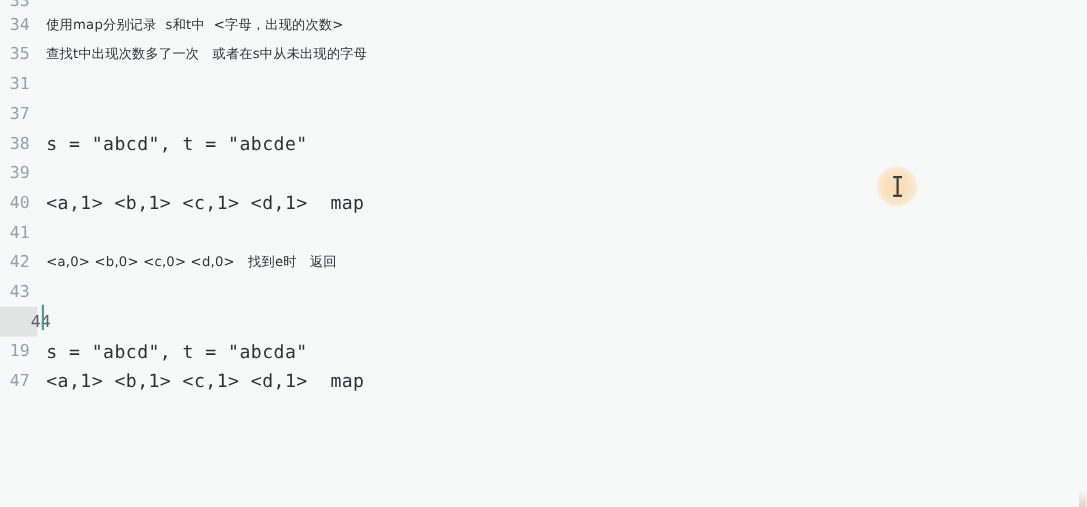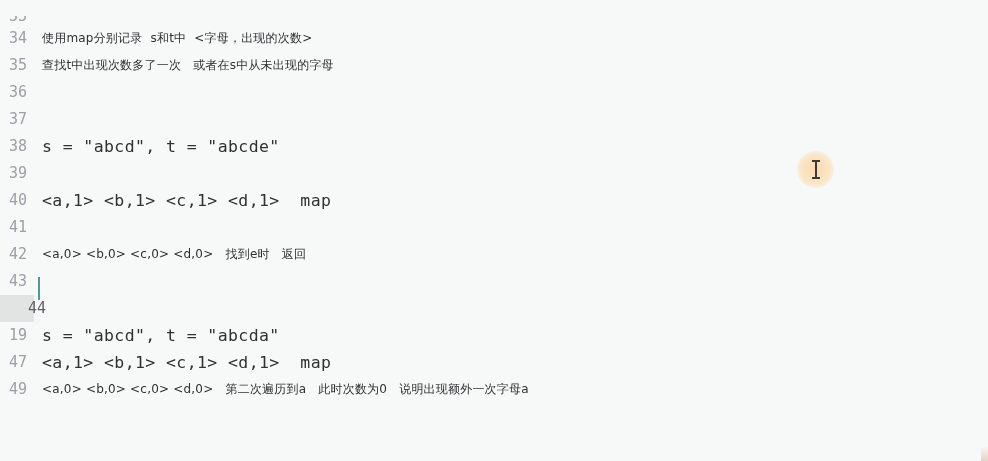--- a/index.html
+++ b/index.html
@@ -111,35 +111,34 @@
     background: linear-gradient(to top, rgba(214,180,160,0.55), rgba(240,225,215,0.12));
     pointer-events: none;
   }
 </style>
 </head>
 <body>
 
 <div id="editor">
 
   <div id="lines-container">
-      <div class="row" style="height: 9px; line-height: 9px; overflow: hidden; align-items: flex-end; margin-top: 16px;"><div class="gutter" style="line-height: 18px;">33</div><div class="code"></div></div>
+      <div class="row" style="height: 9px; line-height: 9px; overflow: hidden; align-items: flex-end;"><div class="gutter" style="line-height: 18px;">33</div><div class="code"></div></div>
       <div class="row"><div class="gutter">34</div><div class="code cjk">使用map分别记录  s和t中  &lt;字母，出现的次数&gt;</div></div>
       <div class="row"><div class="gutter">35</div><div class="code cjk">查找t中出现次数多了一次   或者在s中从未出现的字母</div></div>
-      <div class="row"><div class="gutter">36</div><div class="code"></div></div>
+      <div class="row"><div class="gutter">31</div><div class="code"></div></div>
       <div class="row"><div class="gutter">37</div><div class="code"></div></div>
       <div class="row"><div class="gutter">38</div><div class="code">s = "abcd", t = "abcde"</div></div>
       <div class="row"><div class="gutter">39</div><div class="code"></div></div>
       <div class="row"><div class="gutter">40</div><div class="code">&lt;a,1&gt; &lt;b,1&gt; &lt;c,1&gt; &lt;d,1&gt;  map</div></div>
       <div class="row"><div class="gutter">41</div><div class="code"></div></div>
       <div class="row"><div class="gutter">42</div><div class="code cjk">&lt;a,0&gt; &lt;b,0&gt; &lt;c,0&gt; &lt;d,0&gt;   找到e时   返回</div></div>
       <div class="row"><div class="gutter">43</div><div class="code"></div></div>
       <div class="row active"><div class="gutter">44</div><div class="code"></div></div>
       <div class="row"><div class="gutter">19</div><div class="code">s = "abcd", t = "abcda"</div></div>
       <div class="row"><div class="gutter">47</div><div class="code">&lt;a,1&gt; &lt;b,1&gt; &lt;c,1&gt; &lt;d,1&gt;  map</div></div>
-      <div class="row"><div class="gutter">49</div><div class="code cjk">&lt;a,0&gt; &lt;b,0&gt; &lt;c,0&gt; &lt;d,0&gt;   第二次遍历到a   此时次数为0   说明出现额外一次字母a</div></div>
     </div>
 
   <div id="caret"></div>
 
   <div id="mouse-halo"></div>
   <div id="mouse-ibeam">
     <div class="cap top"></div>
     <div class="stem"></div>
     <div class="cap bottom"></div>
   </div>

